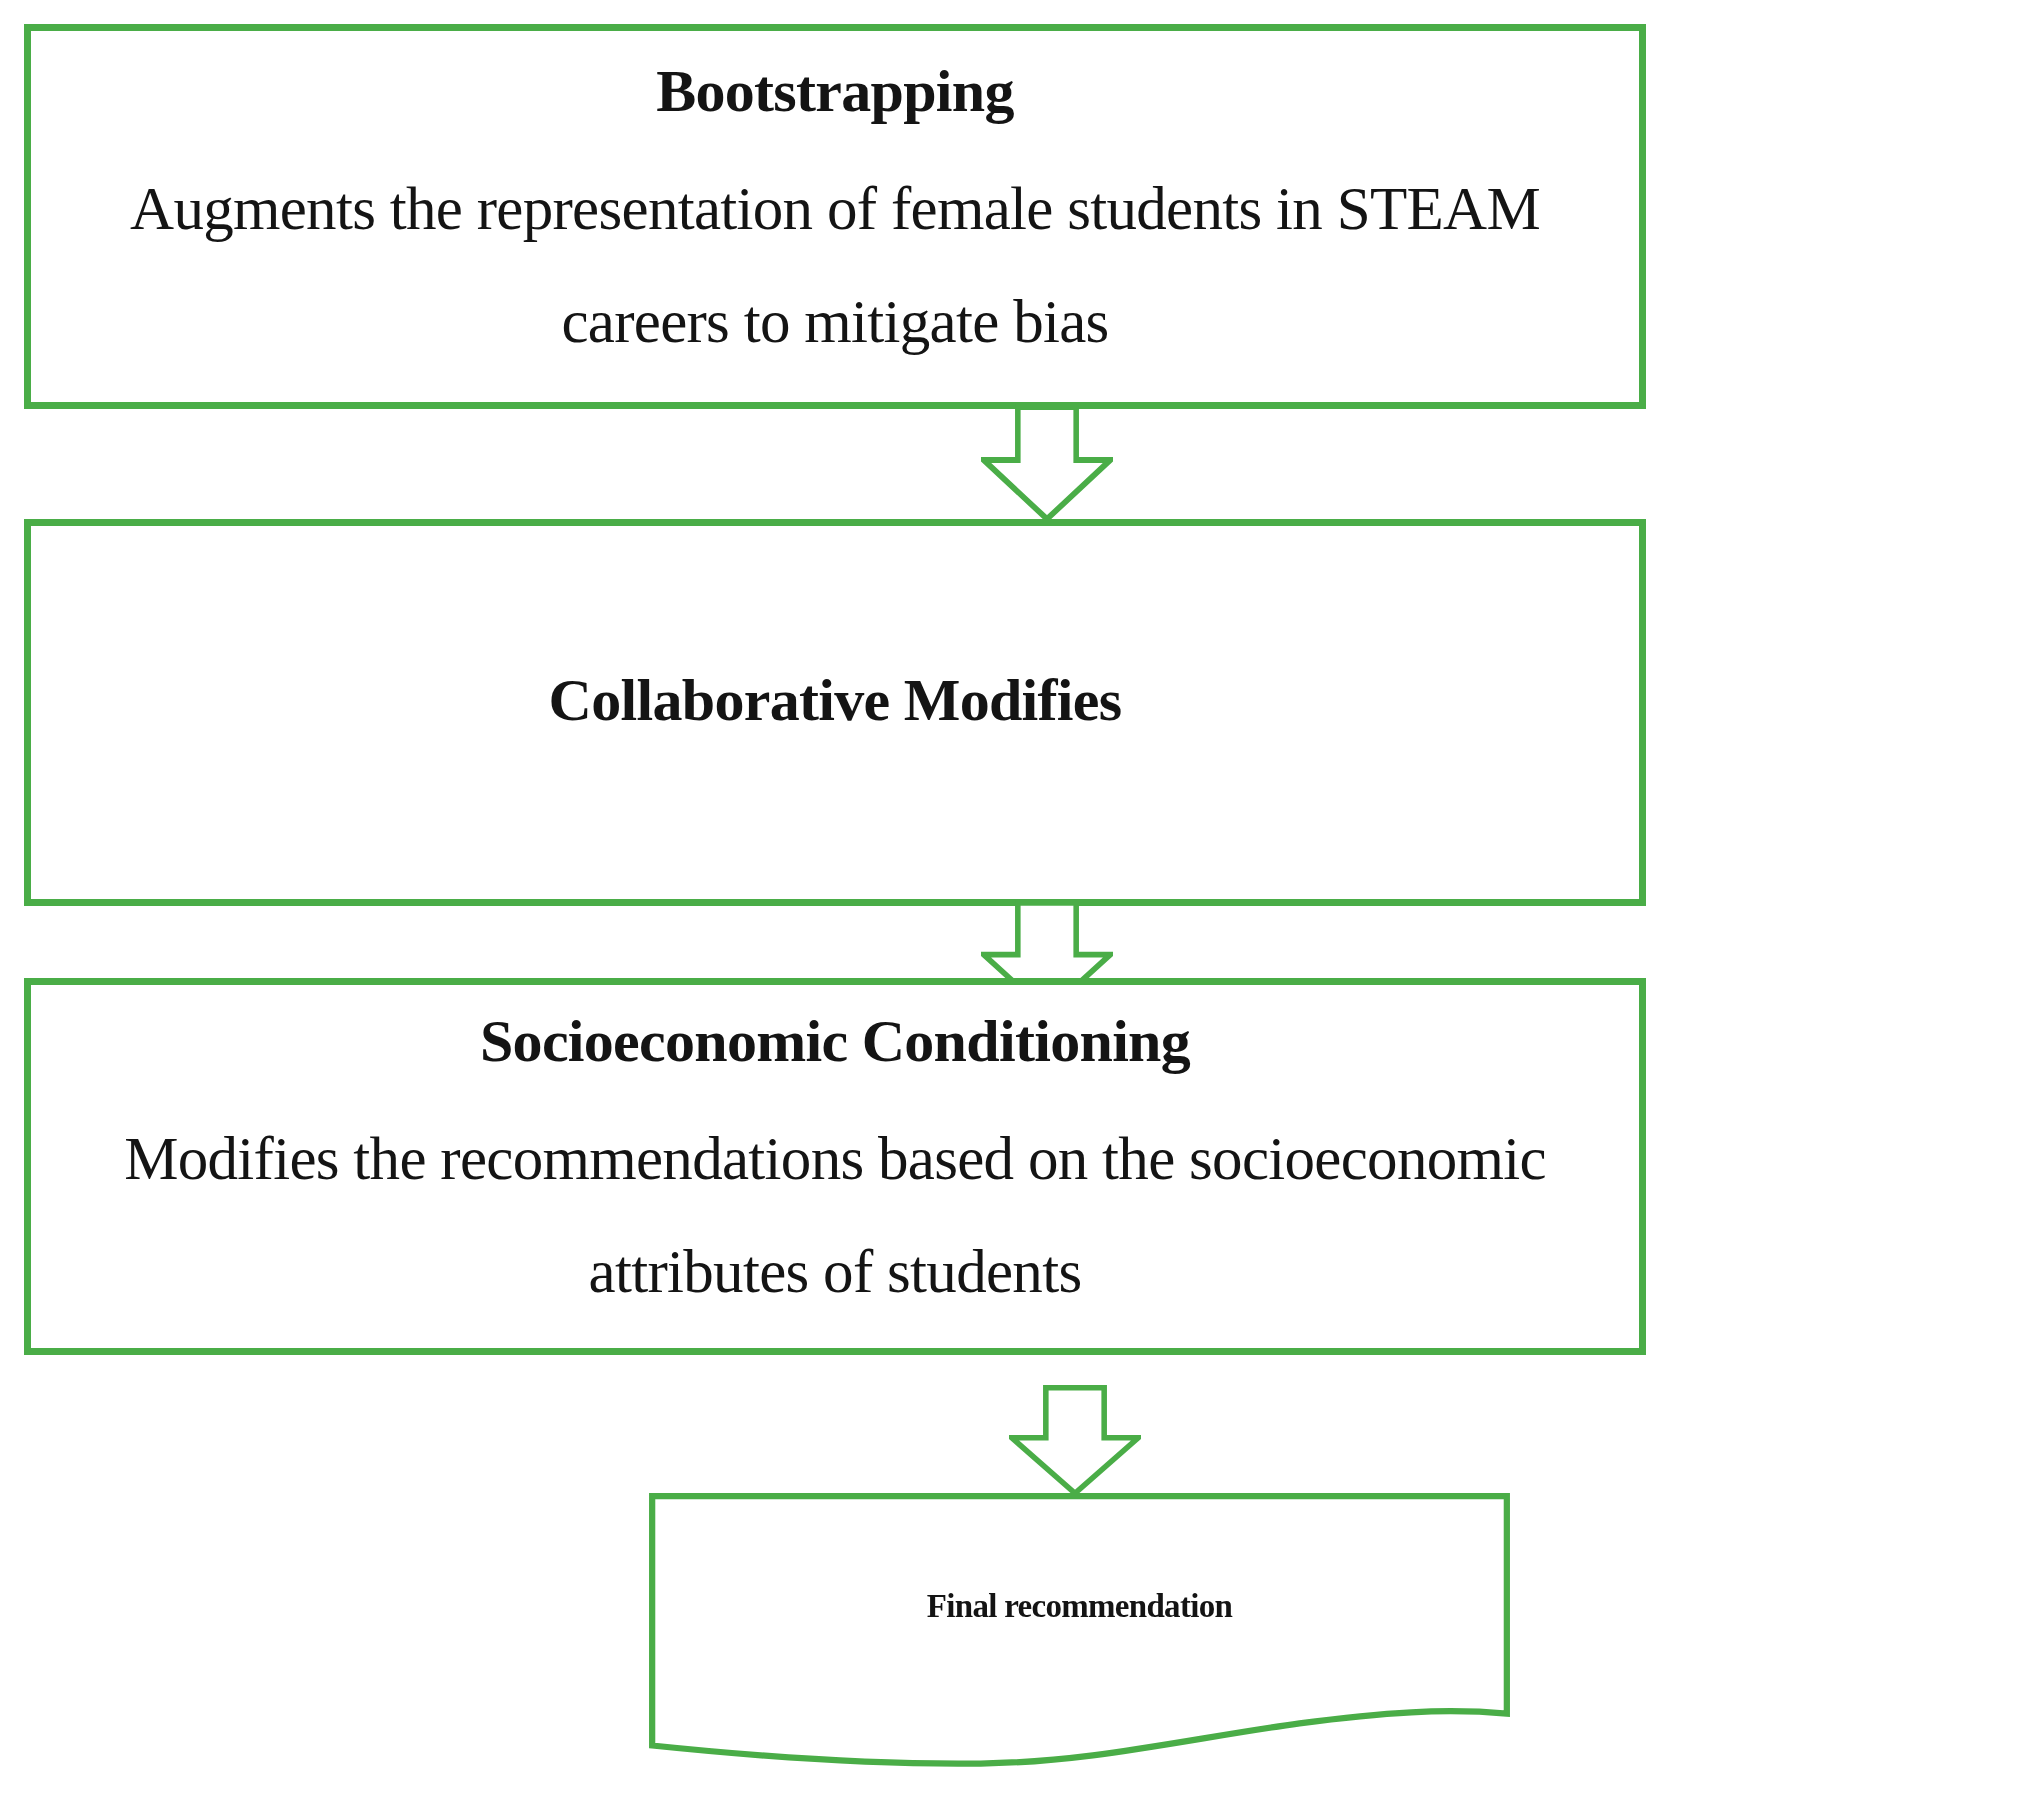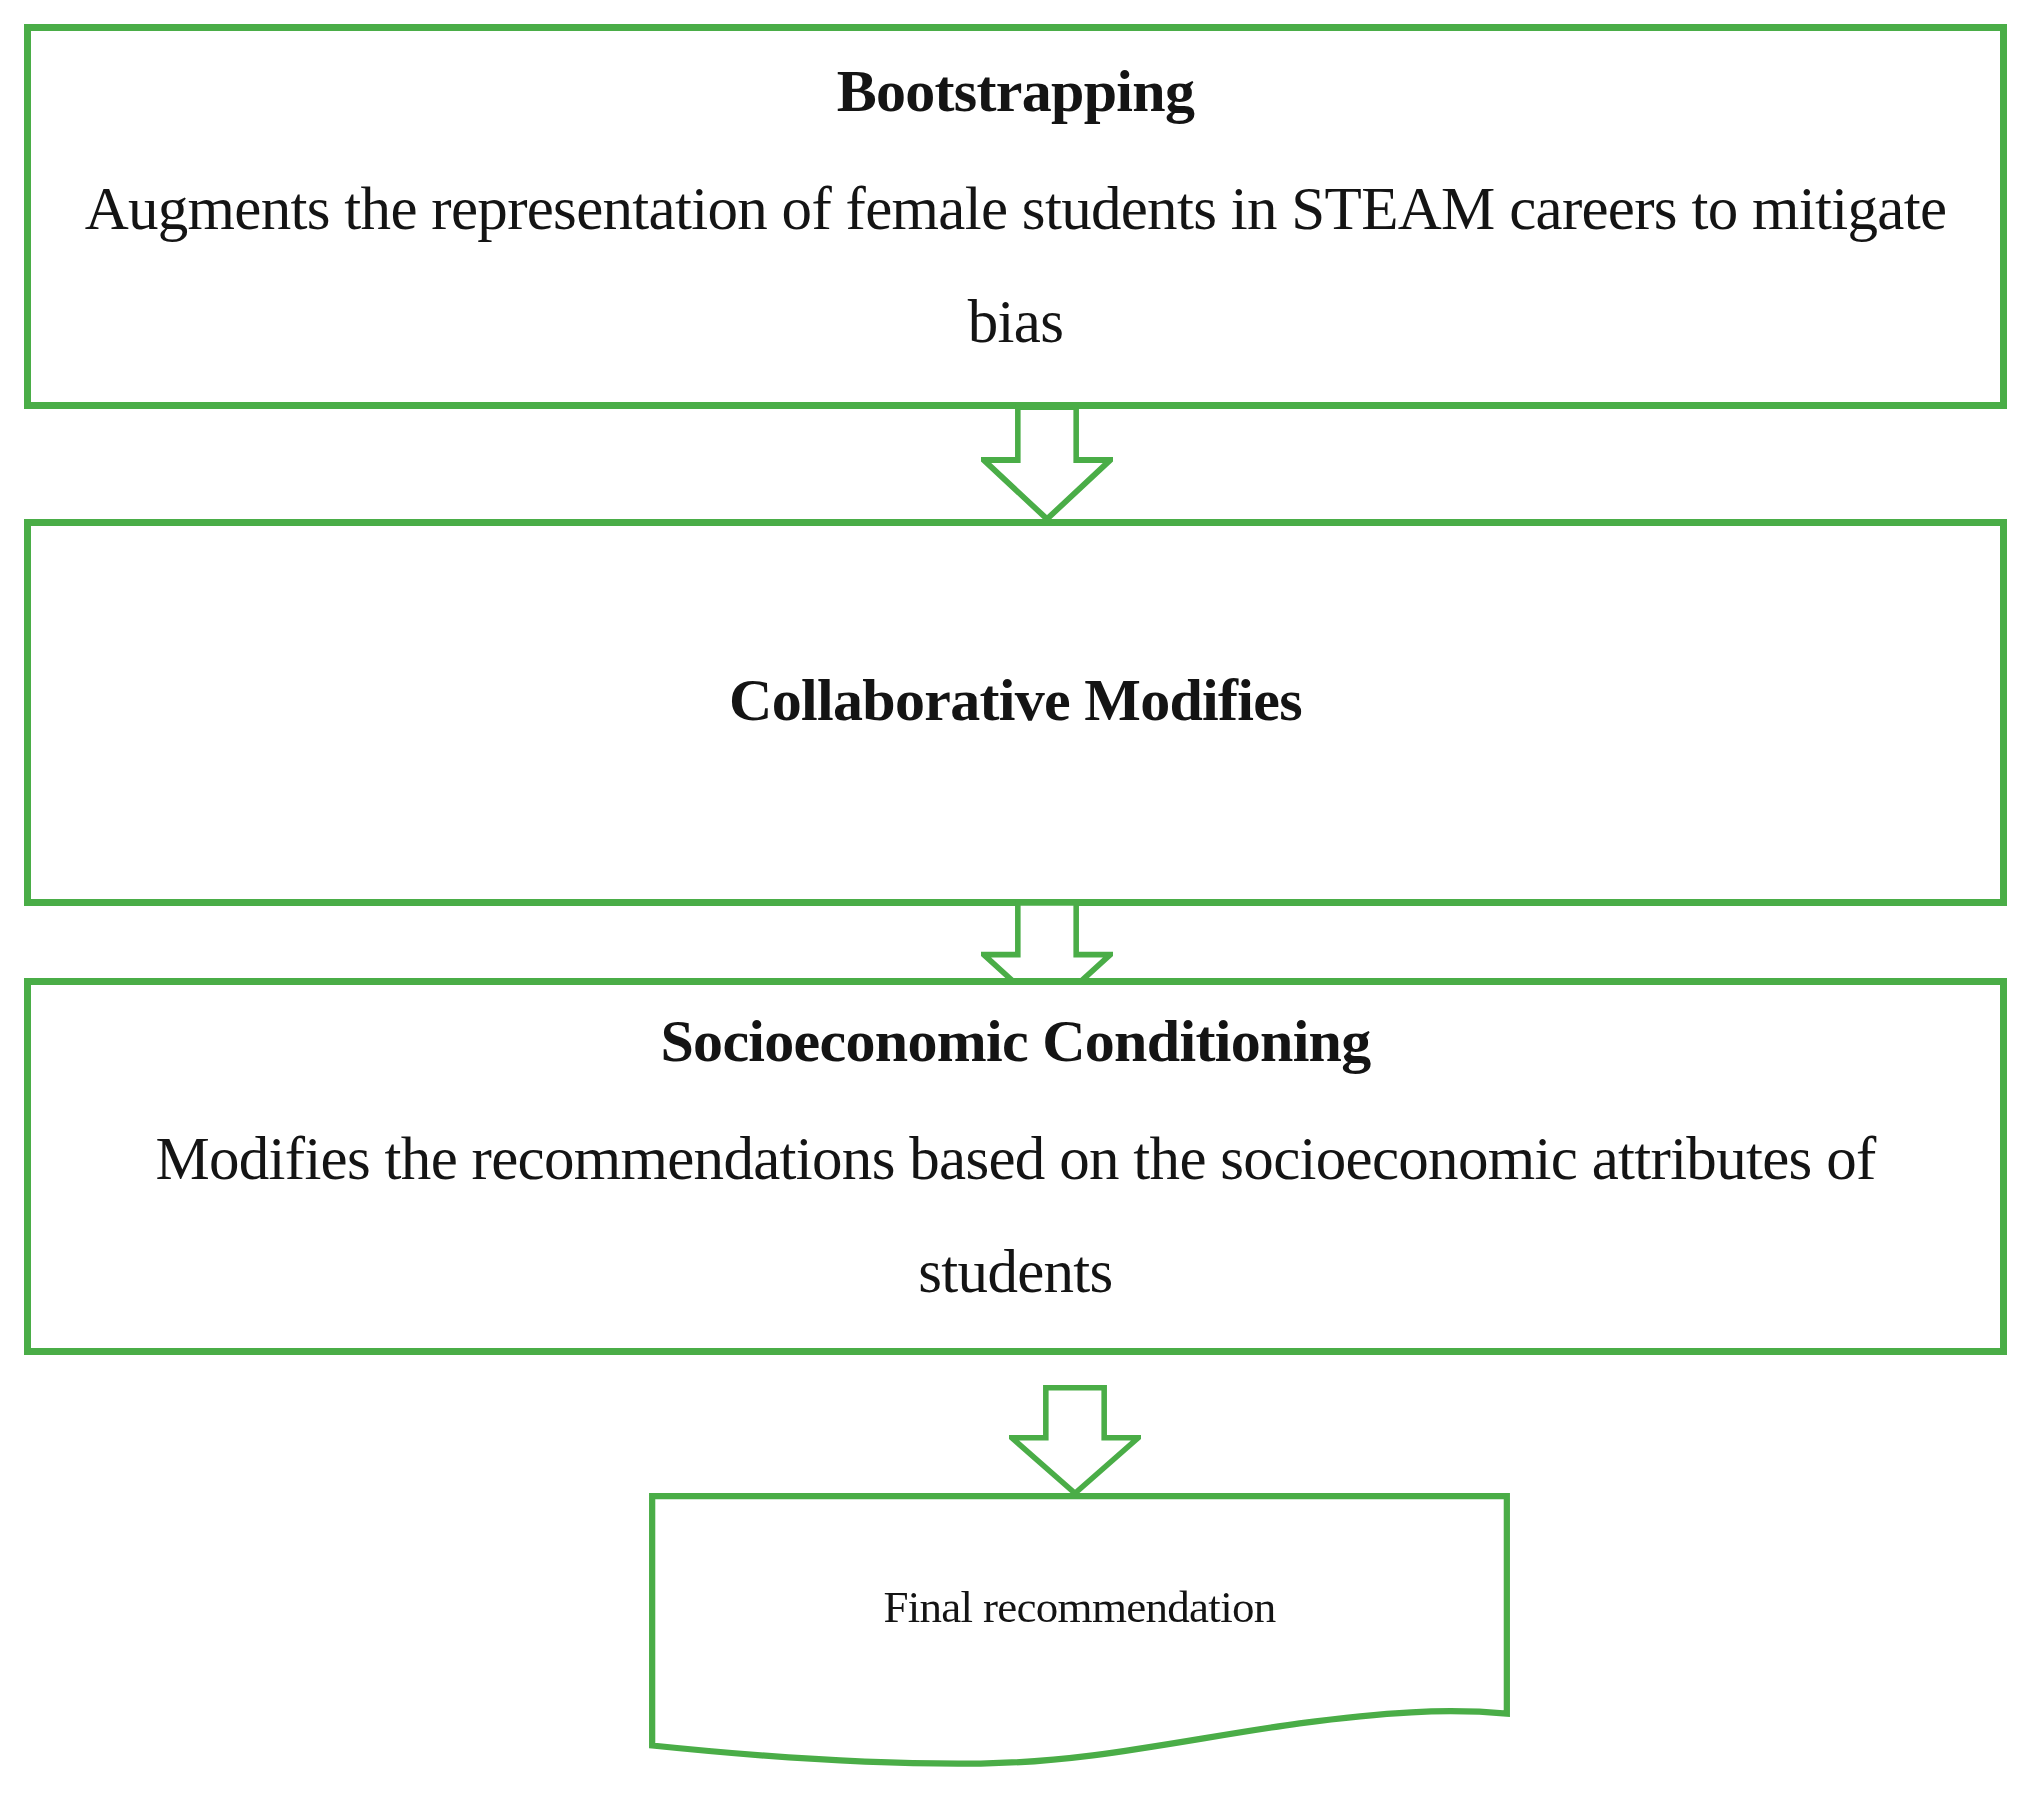--- a/index.html
+++ b/index.html
@@ -10,21 +10,21 @@
   body {
     width: 2035px;
     height: 1793px;
     position: relative;
     font-family: "Liberation Serif", "DejaVu Serif", serif;
     color: #141414;
   }
   .step-box {
     position: absolute;
     left: 24px;
-    width: 1983px;
+    width: 1622px;
     border: 7px solid #4aad47;
     background: #ffffff;
     box-sizing: border-box;
     display: flex;
     flex-direction: column;
     justify-content: center;
     align-items: center;
     text-align: center;
   }
   .step-box .title {
@@ -72,22 +72,22 @@
   #final-doc .label-layer {
     position: absolute;
     inset: 0;
     display: flex;
     justify-content: center;
     align-items: center;
     padding-bottom: 55px;
     text-align: center;
   }
   #final-doc .label-layer .title {
-    font-size: 45px;
-    font-weight: normal;
+    font-size: 33px;
+    font-weight: bold;
     letter-spacing: -0.7px;
   }
 </style>
 </head>
 <body>
 
 <div class="step-box" id="box-1">
   <div class="title">Bootstrapping</div>
   <div class="description">Augments the representation of female students in STEAM careers to mitigate bias</div>
 </div>

